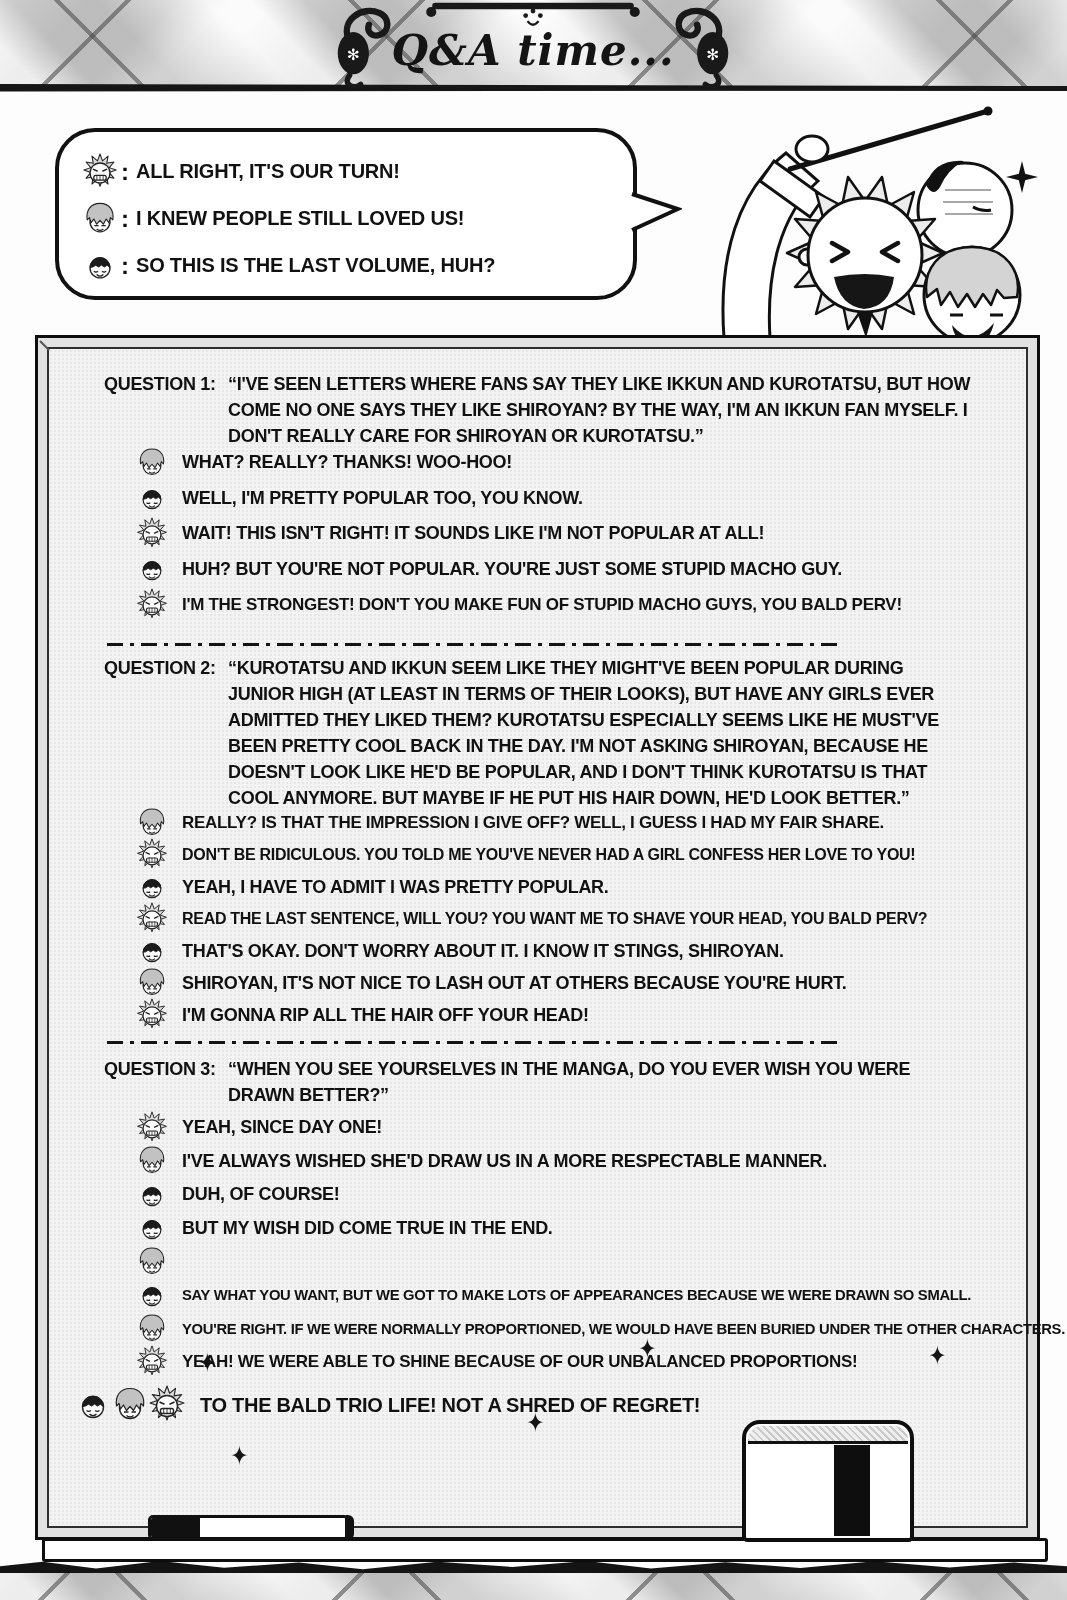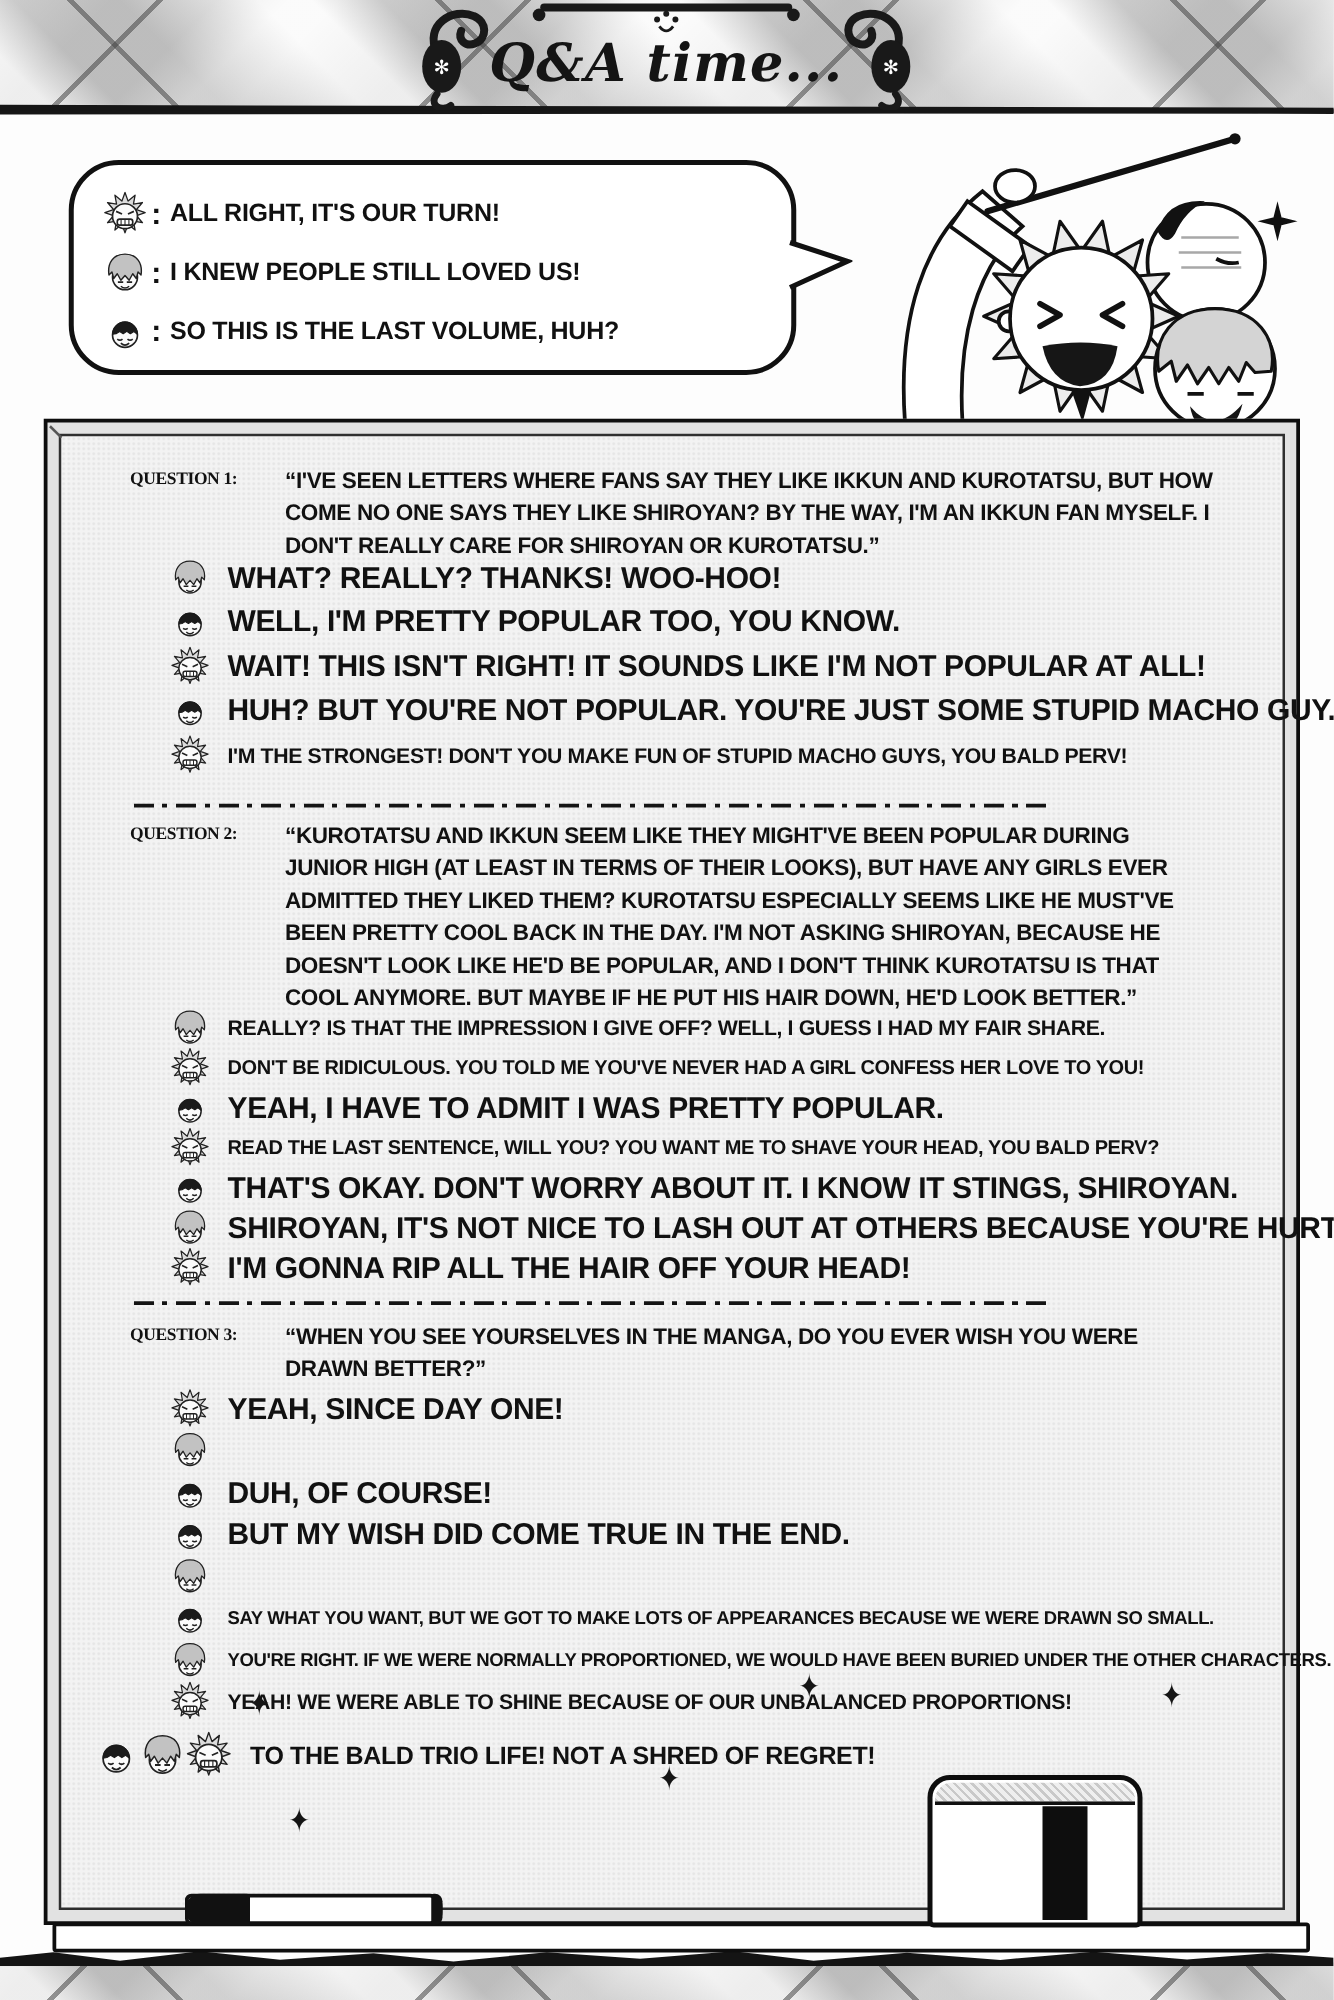--- a/index.html
+++ b/index.html
@@ -47,33 +47,33 @@
     background:#e2e2e2; border:3px solid #0e0e0e;
   }
   .board-face {
     position:absolute; inset:9px; border:2px solid #2e2e2e; background:#f3f3f3;
     background-image:radial-gradient(rgba(0,0,0,.055) 1px, transparent 1.2px);
     background-size:4px 4px;
   }
   .bevel { position:absolute; left:-9px; top:-9px; width:13px; height:2px; background:#555; transform:rotate(45deg); transform-origin:left center; }
 
   .qblock { position:absolute; display:flex; color:#111; }
-  .qlabel { flex:none; width:124px; font-weight:bold; font-size:14px; line-height:26px; letter-spacing:-.3px;font-family:Liberation Serif, serif; }
+  .qlabel { flex:none; width:124px; font-weight:bold; font-size:18px; line-height:26px; letter-spacing:-.3px; }
   .qtext  { font-weight:bold; font-size:18px; line-height:26px; letter-spacing:-.3px; }
   #q1 { left:55px; top:22px; }  #q1 .qtext { width:748px; }
   #q2 { left:55px; top:306px; } #q2 .qtext { width:712px; }
   #q3 { left:55px; top:707px; } #q3 .qtext { width:690px; }
 
   .resp-block { position:absolute; left:86px; right:14px; }
   #q1resp { top:97px; }  #q1resp .qrow { height:33px; margin-bottom:2.5px; }
   #q2resp { top:458px; } #q2resp .qrow { height:32px; margin-bottom:0; }
   #q3resp { top:763px; } #q3resp .qrow { height:31px; margin-bottom:2.5px; }
   .qrow { display:flex; align-items:center; }
   .qrow .face { width:34px; height:34px; flex:none; margin-right:13px; }
-  .rtext { font-weight:bold; font-size:24px; color:#111; letter-spacing:-.3px; white-space:nowrap; }
+  .rtext { font-weight:bold; font-size:18px; color:#111; letter-spacing:-.3px; white-space:nowrap; }
   .rtext.md { font-size:17px; }
   .rtext.sm { font-size:16px; }
   .rtext.xs { font-size:14.8px; }
 
   .divider { position:absolute; left:58px; width:737px; height:3px;
     background:repeating-linear-gradient(90deg,#141414 0 16px, transparent 16px 23px, #141414 23px 27px, transparent 27px 34px); }
   #div1 { top:294px; } #div2 { top:692px; }
 
   #toast { position:absolute; left:24px; top:1036px; display:flex; align-items:center; }
   #toast .face { width:40px; height:40px; margin-right:-3px; }
@@ -310,20 +310,21 @@
       <div class="qrow">
         <svg class="face">
             <use href="#f-shiroyan"></use>
           </svg>
         <span class="rtext">YEAH, SINCE DAY ONE!</span>
       </div>
       <div class="qrow">
         <svg class="face">
             <use href="#f-kurotatsu"></use>
           </svg>
+        <span class="rtext">I'VE ALWAYS WISHED SHE'D DRAW US IN A MORE RESPECTABLE MANNER.</span>
       </div>
       <div class="qrow">
         <svg class="face">
             <use href="#f-ikkun"></use>
           </svg>
         <span class="rtext">DUH, OF COURSE!</span>
       </div>
       <div class="qrow">
         <svg class="face">
             <use href="#f-ikkun"></use>

